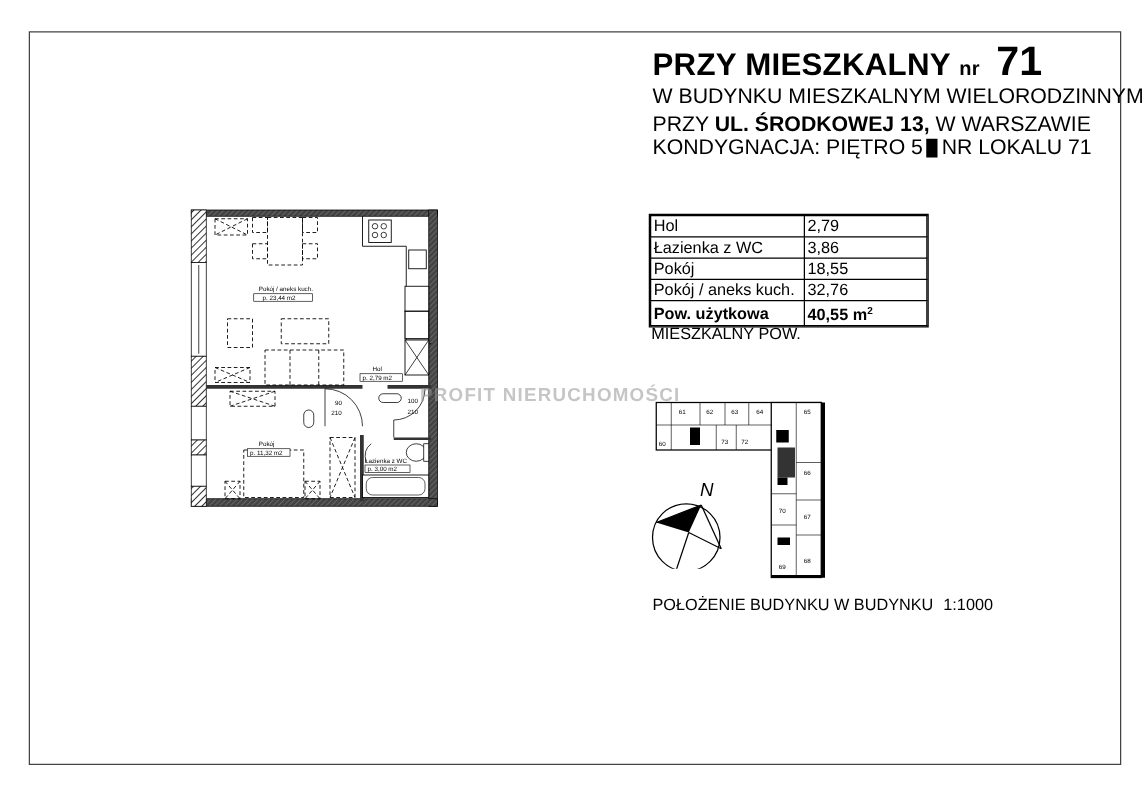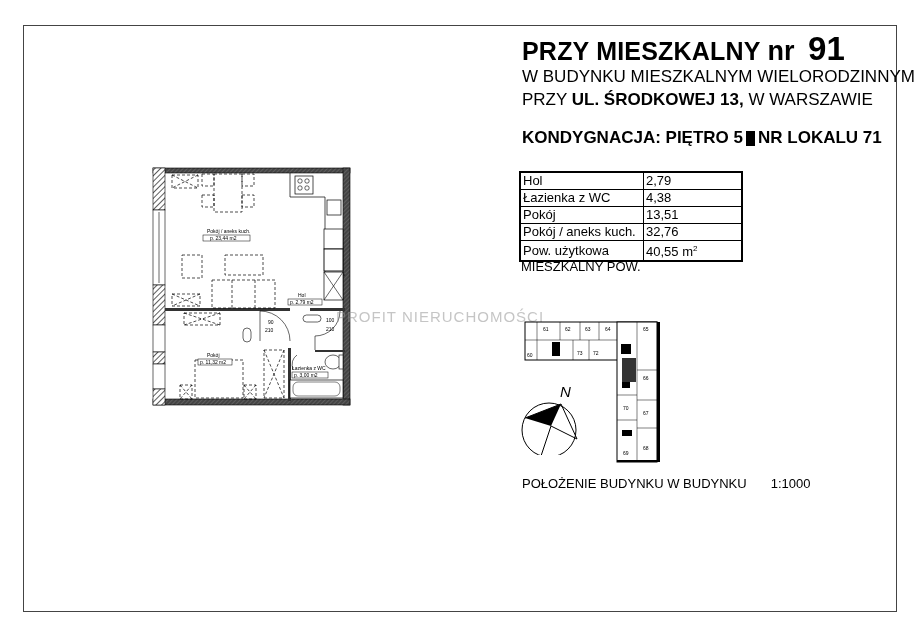--- a/index.html
+++ b/index.html
@@ -1,78 +1,78 @@
 <!DOCTYPE html>
 <html><head>
 <meta charset="utf-8">
 <style>
   html, body { margin: 0; padding: 0; background: #ffffff; }
   body { width: 914px; height: 638px; position: relative; overflow: hidden; font-family: "Liberation Sans", sans-serif; color: #000; }
   .frame { position: absolute; left: 23px; top: 25px; width: 874px; height: 587px; border: 1px solid #444; box-sizing: border-box; }
 
   .title { position: absolute; left: 522px; top: 32px; font-size: 25px; font-weight: bold; letter-spacing: 0.2px; white-space: nowrap; line-height: 34px; }
-  .title .nr { font-size: 27px; text-align: right; }
+  .title .nr { font-size: 16px; text-align: right; }
   .title .num { font-size: 33px; margin-left: 6px; }
   .sub { position: absolute; left: 522px; font-size: 17px; white-space: nowrap; line-height: 16px; }
   .sub1 { top: 69px; }
   .sub2 { top: 92px; }
-  .sub3 { top: 130px; font-weight: bold; }
+  .sub3 { top: 110px; font-weight: normal; }
   .sub b { font-weight: bold; }
   .blk { display: inline-block; width: 9px; height: 15px; background: #000; vertical-align: -3px; margin: 0 3px 0 3px; }
 
   table.areas { position: absolute; left: 520px; top: 172px; border-collapse: collapse; font-size: 13px; }
   table.areas td { border: 1px solid #000; padding: 0 2px; height: 16px; line-height: 16px; }
   table.areas td.n { width: 118px; }
   table.areas td.v { width: 93px; }
-  table.areas tr.total td { font-weight: normal; }
+  table.areas tr.total td { font-weight: bold; }
   table.areas { outline: 1px solid #000; }
 
   .zest { position: absolute; left: 521px; top: 259px; font-size: 13px; }
   .polozenie { position: absolute; left: 522px; top: 476px; font-size: 13px; white-space: nowrap; }
-  .polozenie .scale { margin-left: 24px; }
-
-  .watermark { position: absolute; left: 336px; top: 308px; font-size: 15px; font-weight: normal; color: rgba(150,150,150,0.55); letter-spacing: 1px; white-space: nowrap; }
+  .polozenie .scale { margin-left: 8px; }
+
+  .watermark { position: absolute; left: 336px; top: 308px; font-size: 15px; font-weight: bold; color: rgba(150,150,150,0.55); letter-spacing: 1px; white-space: nowrap; }
 
   svg { position: absolute; }
   .plan { left: 140px; top: 160px; }
   .site { left: 505px; top: 300px; }
   .compass { left: 505px; top: 375px; }
   .tiny { font-family: "Liberation Sans", sans-serif; font-size: 5px; }
 </style>
 </head>
 <body>
 
 <div class="frame"></div>
 
 <div class="title">
   <span>PRZY MIESZKALNY</span>
   <span class="nr">nr</span>
-  <span class="num">91</span>
+  <span class="num">71</span>
 </div>
 <div class="sub sub1">W BUDYNKU MIESZKALNYM WIELORODZINNYM</div>
 <div class="sub sub2">
   <span>PRZY </span><b>UL. ŚRODKOWEJ 13,</b><span> W WARSZAWIE</span>
 </div>
 <div class="sub sub3">
   <span>KONDYGNACJA: PIĘTRO 5</span><span class="blk"></span><span>NR LOKALU 71</span>
 </div>
 
 <table class="areas">
   <tbody>
       <tr>
         <td class="n">Hol</td>
         <td class="v">2,79</td>
       </tr>
   <tr>
         <td class="n">Łazienka z WC</td>
-        <td class="v">4,38</td>
+        <td class="v">3,86</td>
       </tr>
   <tr>
         <td class="n">Pokój</td>
-        <td class="v">13,51</td>
+        <td class="v">18,55</td>
       </tr>
   <tr>
         <td class="n">Pokój / aneks kuch.</td>
         <td class="v">32,76</td>
       </tr>
   <tr class="total">
         <td class="n">Pow. użytkowa</td>
         <td class="v"><span>40,55 m</span><sup style="font-size:8px">2</sup></td>
       </tr>
 </tbody>

